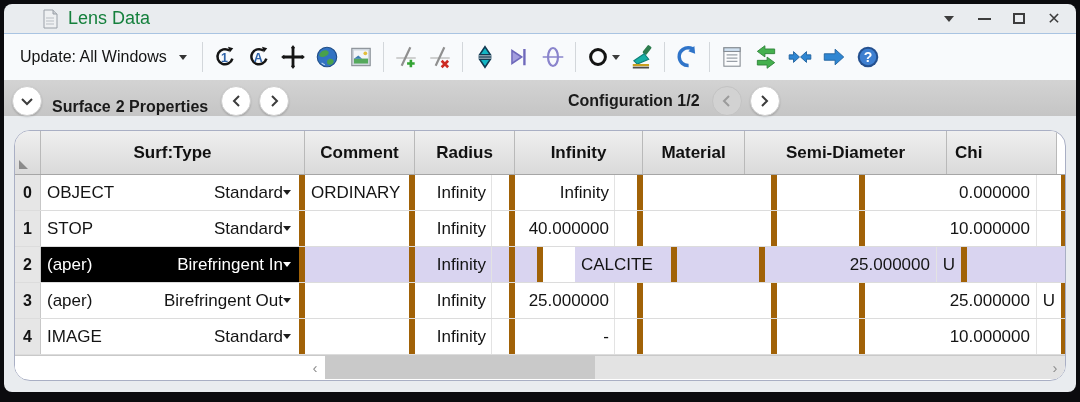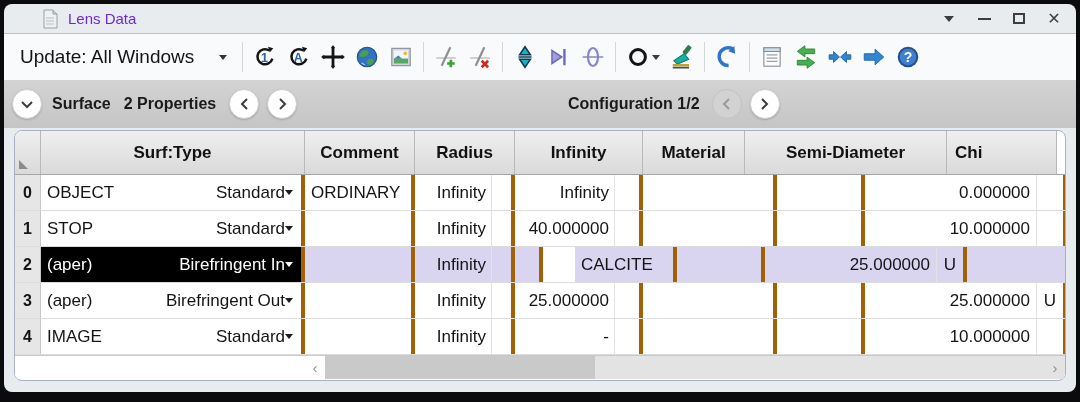--- a/index.html
+++ b/index.html
@@ -13,70 +13,70 @@
     position:absolute; left:4px; top:4px; width:1072px; height:388px;
     background:#e9ecef; border-radius:8px; overflow:hidden;
   }
   
   .titlebar {
     height:30px; background:linear-gradient(#dcask 0,#fff 0), linear-gradient(#d9e7f8,#c5daf1);
     border-bottom:1px solid #a9c4e2;
     display:flex; align-items:center; padding:0 14px 0 12px;
   }
   .titlebar .doc-ic { margin:0 10px 0 26px; display:flex; }
-  .title-text { font-size:15px; color:#6d28d9; }
+  .title-text { font-size:18px; color:#15803d; }
   .tb-controls { margin-left:auto; display:flex; align-items:center; gap:19px; }
   .tb-controls .ctl { display:flex; align-items:center; justify-content:center; width:16px; height:16px; cursor:default; }
   .caret-dn { width:0; height:0; border-left:5px solid transparent; border-right:5px solid transparent; border-top:6px solid #3d3d3d; }
   .min-glyph { width:13px; height:2px; background:#3d3d3d; }
   .max-glyph { width:12px; height:11px; border:2px solid #3d3d3d; }
   .close-glyph { font-size:16px; color:#3d3d3d; line-height:1; }
   
   .toolbar {
     height:46px; background:#f8fafc; display:flex; align-items:center; padding-left:16px;
   }
-  .update-dd { display:flex; align-items:center; gap:25px; font-size:19px; color:#141414; margin-right:10px; }
+  .update-dd { display:flex; align-items:center; gap:12px; font-size:16px; color:#141414; margin-right:10px; }
   .update-dd .caret { width:0;height:0;border-left:4px solid transparent;border-right:4px solid transparent;border-top:5px solid #333; }
   .tsep { width:1px; height:30px; background:#d3d7db; margin:0 5px; flex:none; }
   .tbtn { width:34px; height:34px; display:flex; align-items:center; justify-content:center; flex:none; }
   .tbtn svg { display:block; }
   
   .propsbar {
-    height:48px; background:linear-gradient(#d3d3d3,#c5c5c5);
-    display:flex; align-items:center; padding-left:8px; position:relative;
+    height:36px; background:linear-gradient(#d3d3d3,#c5c5c5);
+    display:flex; align-items:flex-end; padding-left:8px; position:relative;
     font-size:16px; font-weight:600; color:#1a1a1a;
   }
   .pcircle {
     width:30px; height:30px; border-radius:50%; background:#fff; border:1px solid #cfcfcf;
     display:flex; align-items:center; justify-content:center; box-shadow:0 1px 2px rgba(0,0,0,.18); flex:none;
   }
   .pcircle.disabled { background:#d2d2d2; border-color:#c3c3c3; box-shadow:none; }
   .pcircle svg { display:block; }
   .surf-label { margin-left:10px; }
-  .prop-label { margin-left:13px; margin-right:13px; }
+  .prop-label { margin-left:5px; margin-right:13px; }
   .nav-gap { margin-left:8px; }
   .config-group { position:absolute; left:564px; display:flex; align-items:center; }
   .config-label { margin-right:12px; }
   
   .editor {
     position:absolute; left:10px; top:126px; width:1052px; height:251px;
-    background:#fff; border:1px solid #a9afc4; border-radius:8px; overflow:hidden;
+    background:#fff; border:1px solid #a9afc4; border-radius:16px; overflow:hidden;
   }
   .thead { display:flex; height:44px; width:1130px; border-bottom:1px solid #a6a6a6;
     font-weight:700; font-size:17px; color:#111; }
   .hcell { background:linear-gradient(#efefef,#dadada); border-right:1px solid #b9b9b9;
     display:flex; align-items:center; justify-content:center; height:100%; flex:none; }
   .h-corner { width:26px; position:relative; }
   .h-corner .tri { position:absolute; left:4px; bottom:5px; width:0; height:0;
     border-bottom:9px solid #8b8b8b; border-right:9px solid transparent; }
   .h-surf { width:264px; } .h-com { width:110px; } .h-rad { width:100px; }
   .h-thk { width:128px; } .h-mat { width:102px; } .h-coat { width:88px; }
   .h-semi { width:202px; } .h-chi { width:110px; justify-content:flex-start; padding-left:8px; }
   .trow { display:flex; height:36px; width:1130px; background:#fff; border-bottom:1px solid #dcdcdc; font-size:17px; }
-  .c { flex:none; display:flex; align-items:center; border-right:4px solid #a16207; height:100%; overflow:hidden; white-space:nowrap; }
+  .c { flex:none; display:flex; align-items:center; border-right:6px solid #a16207; height:100%; overflow:hidden; white-space:nowrap; }
   .c.num { width:26px; justify-content:center; background:#e6e6e6; font-weight:700; font-size:16px; border-right:1px solid #c7c7c7; }
   .c.surf { width:264px; padding:0 8px 0 6px; justify-content:space-between; }
   .typewrap { display:flex; align-items:center; gap:0; }
   .c .caret-sm { width:0;height:0;border-left:4px solid transparent;border-right:4px solid transparent;border-top:5px solid #1c1c1c; }
   .c.com { width:110px; padding-left:6px; }
   .c.rval { width:77px; justify-content:flex-end; padding-right:5px; border-right:1px solid #e3e3e3; }
   .c.rflag { width:23px; justify-content:center; }
   .c.tval { width:100px; justify-content:flex-end; padding-right:5px; border-right:1px solid #e3e3e3; }
   .c.tflag { width:28px; justify-content:center; }
   .c.mat { width:102px; padding-left:6px;margin-left:32px; }

